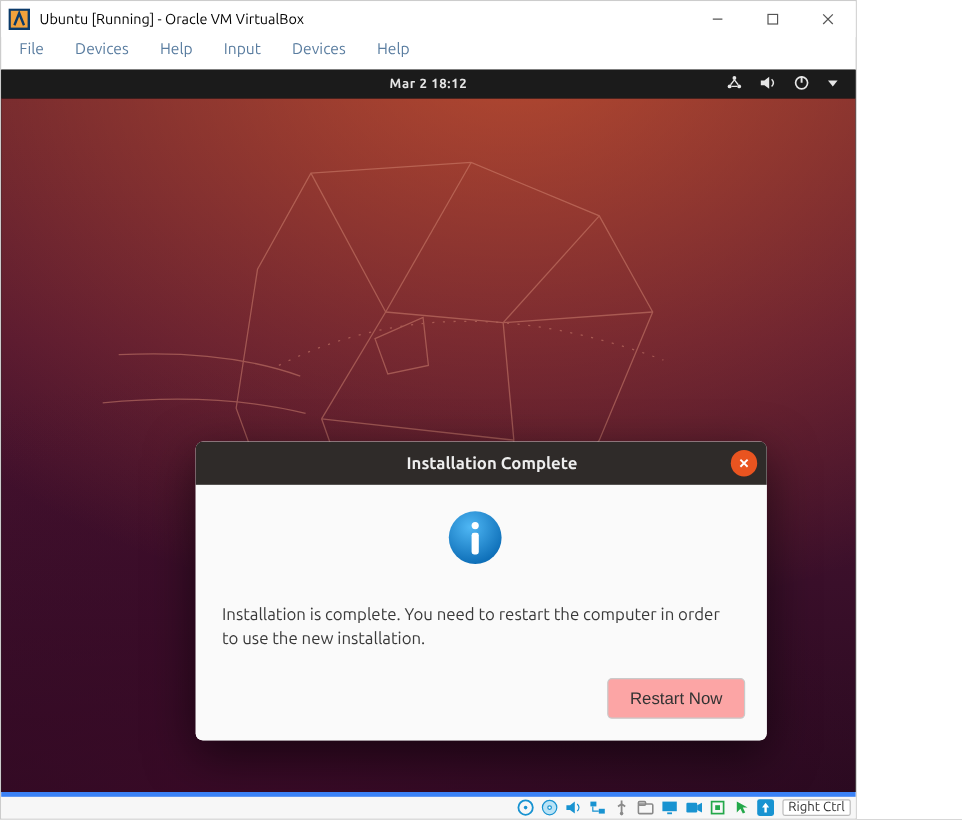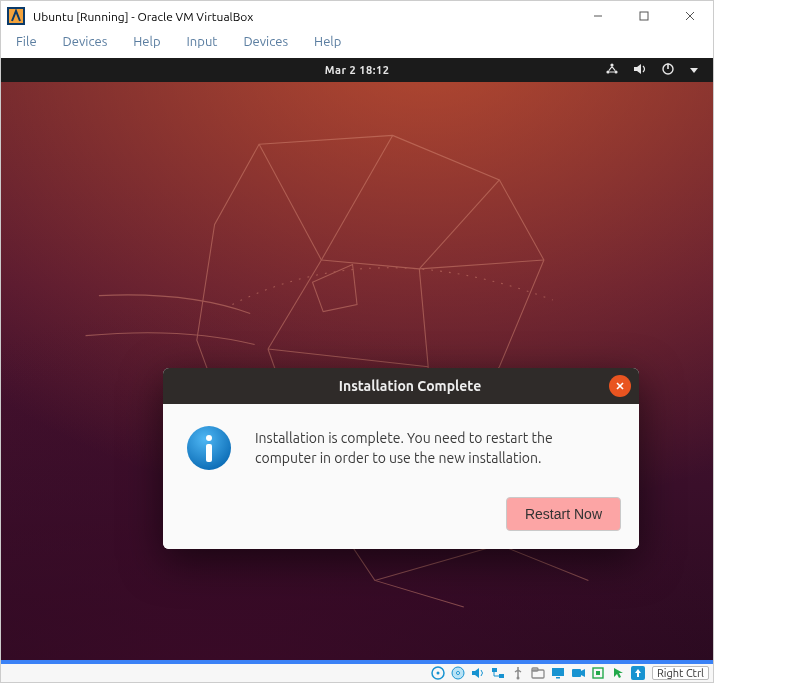--- a/index.html
+++ b/index.html
@@ -22,21 +22,21 @@
       radial-gradient(1200px 900px at 60% -10%, rgba(255,110,50,0.55), rgba(120,20,60,0) 55%),
       radial-gradient(900px 700px at 30% 110%, rgba(60,10,40,0.9), rgba(60,10,40,0) 60%),
       linear-gradient(180deg, #5b1d2e 0%, #4c1330 35%, #3a0f2a 70%, #2a0a20 100%);
   }
   .focal-art { position:absolute; top:24px; left:0; right:0; bottom:0; opacity:0.55; }
   .dialog { position:absolute; width:476px; left:162px; top:310px; background:#f6f6f6; border-radius:6px; box-shadow: 0 12px 40px rgba(0,0,0,0.55); overflow:hidden; }
   .dialog-header { height:36px; background:#2f2b29; color:#eee; display:flex; align-items:center; position:relative; }
   .dialog-header .title { width:100%; text-align:center; font-weight:700; font-size:14px;margin-left:18px; }
   .dialog-header .close { position:absolute; right:8px; top:7px; width:22px; height:22px; border-radius:50%; background:#e95420; display:flex; align-items:center; justify-content:center; }
   .dialog-header .close svg { stroke:#fff; }
-  .dialog-body { display:flex; padding:20px 32px 16px 22px; gap:22px; align-items:flex-start; background:#fafafa; }
+  .dialog-body { display:flex; padding:20px 32px 16px 22px; gap:22px; align-items:center; background:#fafafa;flex-direction:column; }
   .dialog-body .info-icon { flex:0 0 auto; }
   .dialog-body .msg { font-size:14px; color:#3a3a3a; line-height:1.45; padding-top:4px; }
   .dialog-footer { display:flex; justify-content:flex-end; padding: 6px 18px 18px 18px; background:#fafafa; }
   .dialog-footer button { font-size:14px; color:#333; background:#fca5a5; border:1px solid #c9c9c9; border-radius:4px; padding:8px 18px; cursor:pointer; }
   .vbox-statusbar { height:22px; background:#f7f7f7; border-top:4px solid #3b82f6; display:flex; align-items:center; justify-content:flex-end; padding:0 4px; gap:3px; }
   .vbox-statusbar .sicon { width:17px; height:17px; display:flex; align-items:center; justify-content:center; }
   .vbox-statusbar .hostkey { font-size:11px; color:#333; border:1px solid #bbb; border-radius:2px; padding:0 4px; margin-left:2px; background:#fff;}
   .vbox-statusbar .hosticon { width:17px; height:17px; display:flex; align-items:center; justify-content:center; }
 </style>
 </head>

